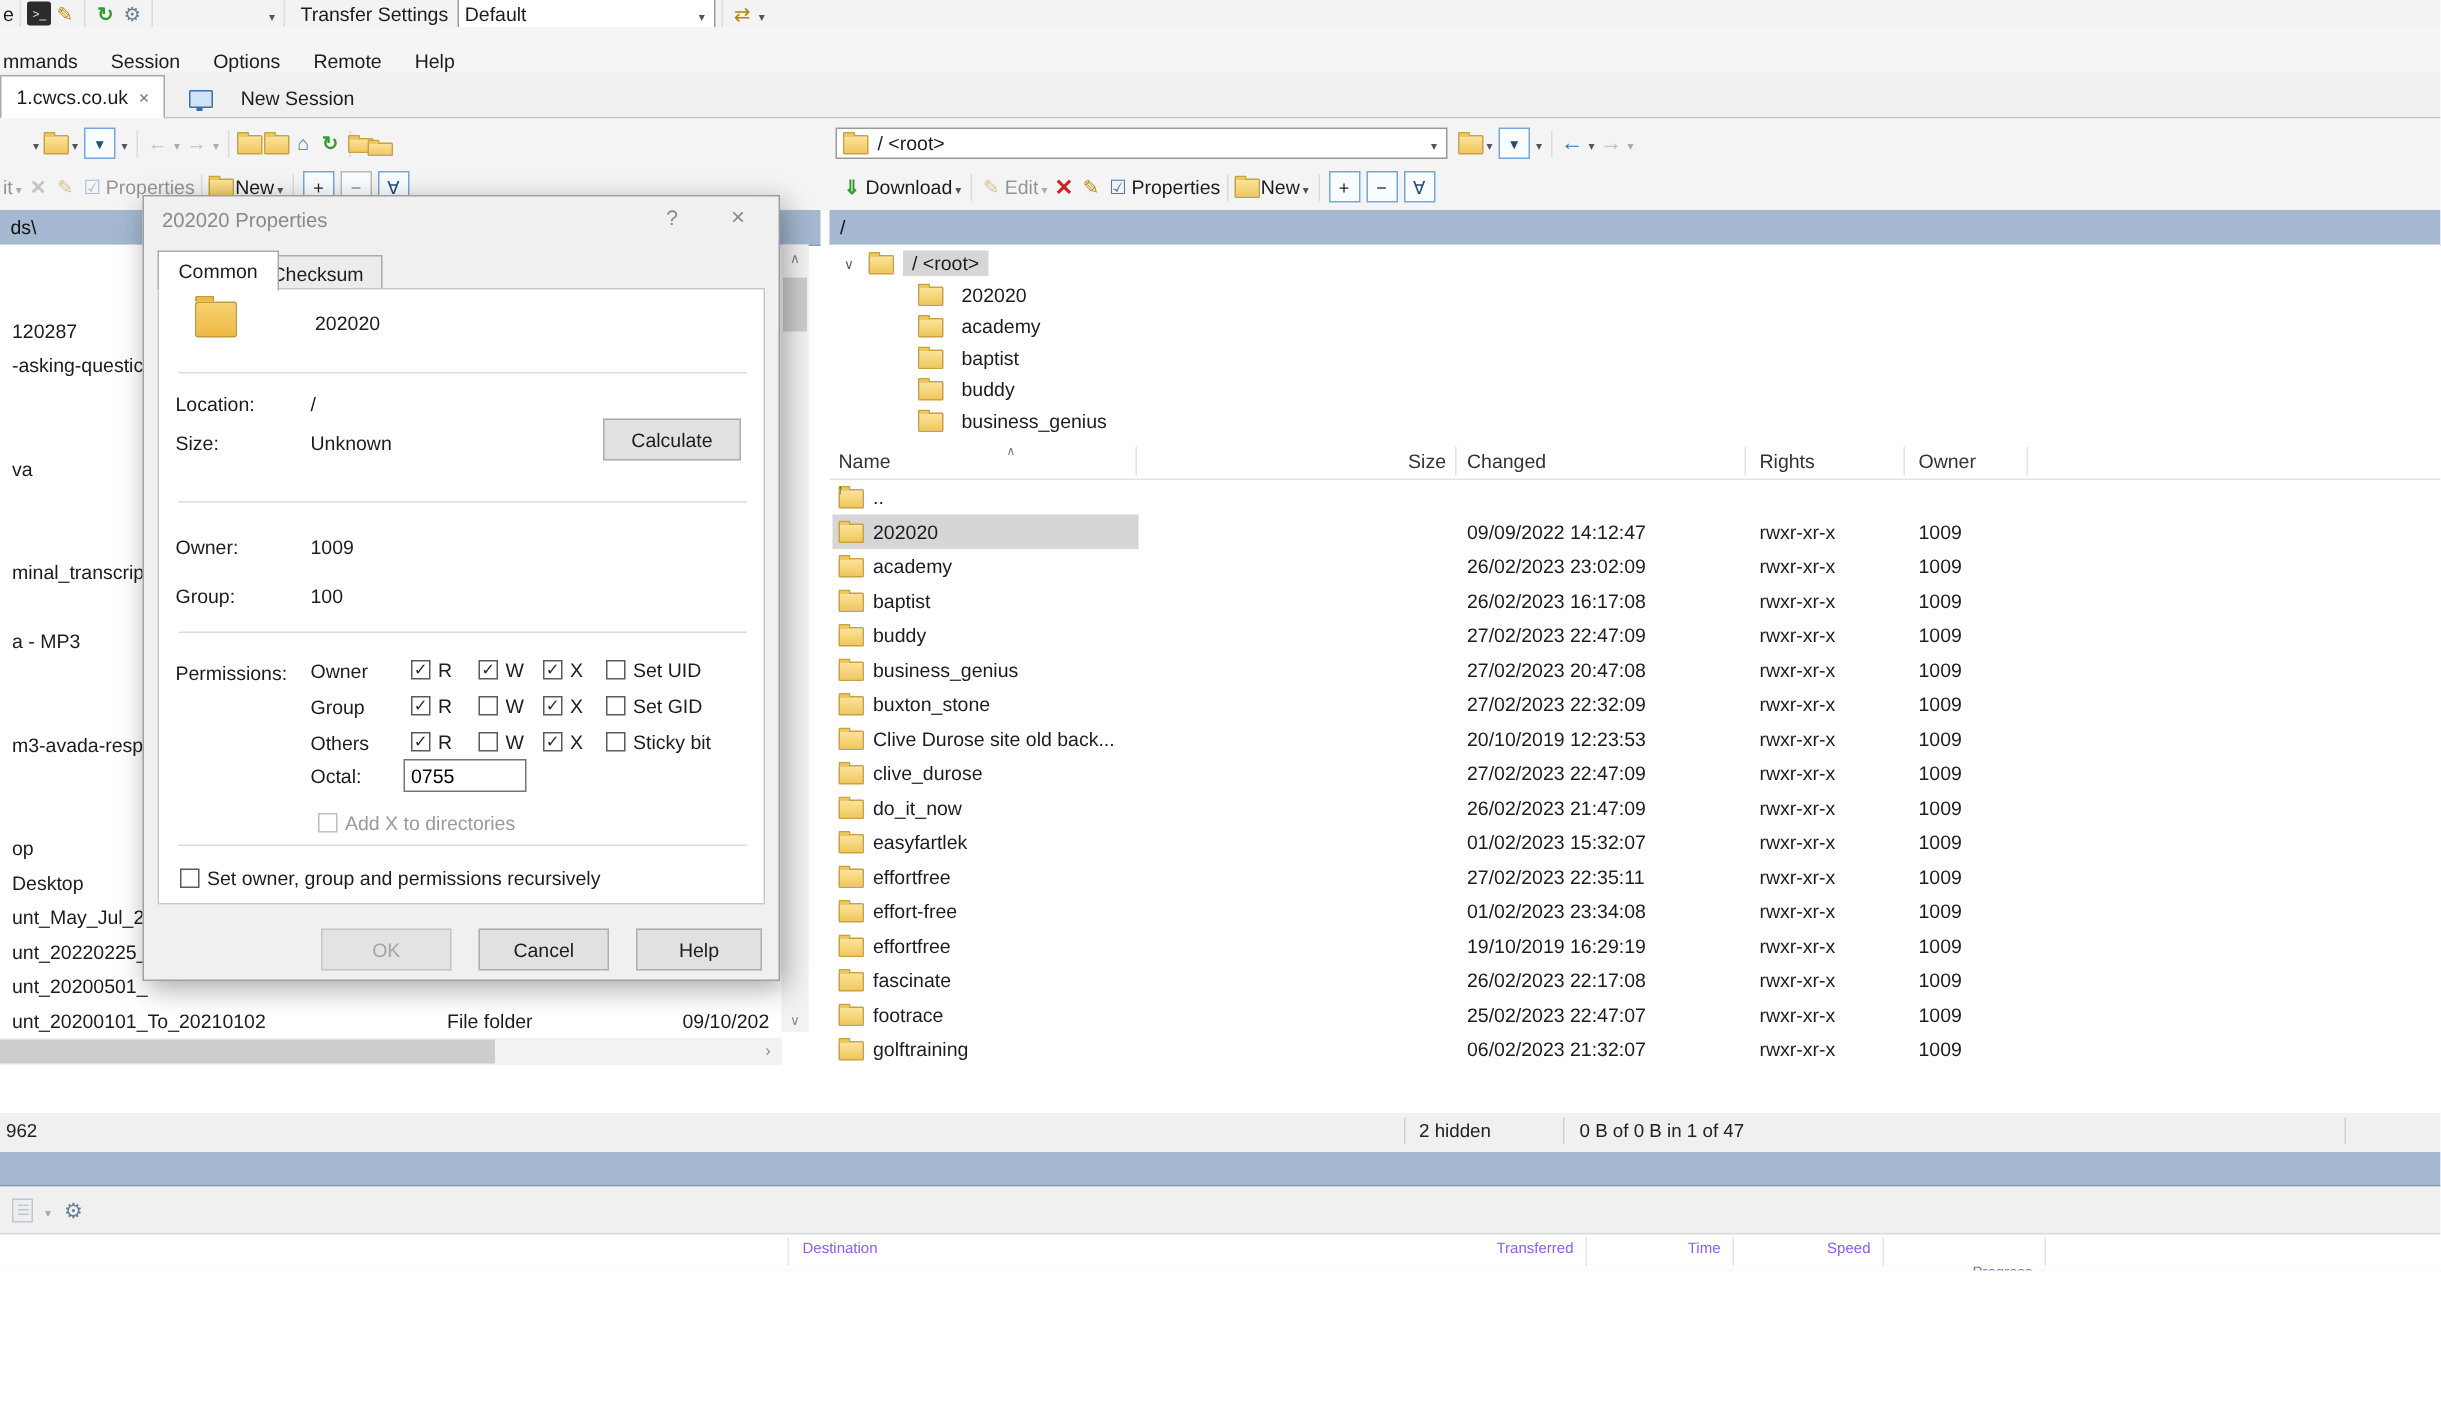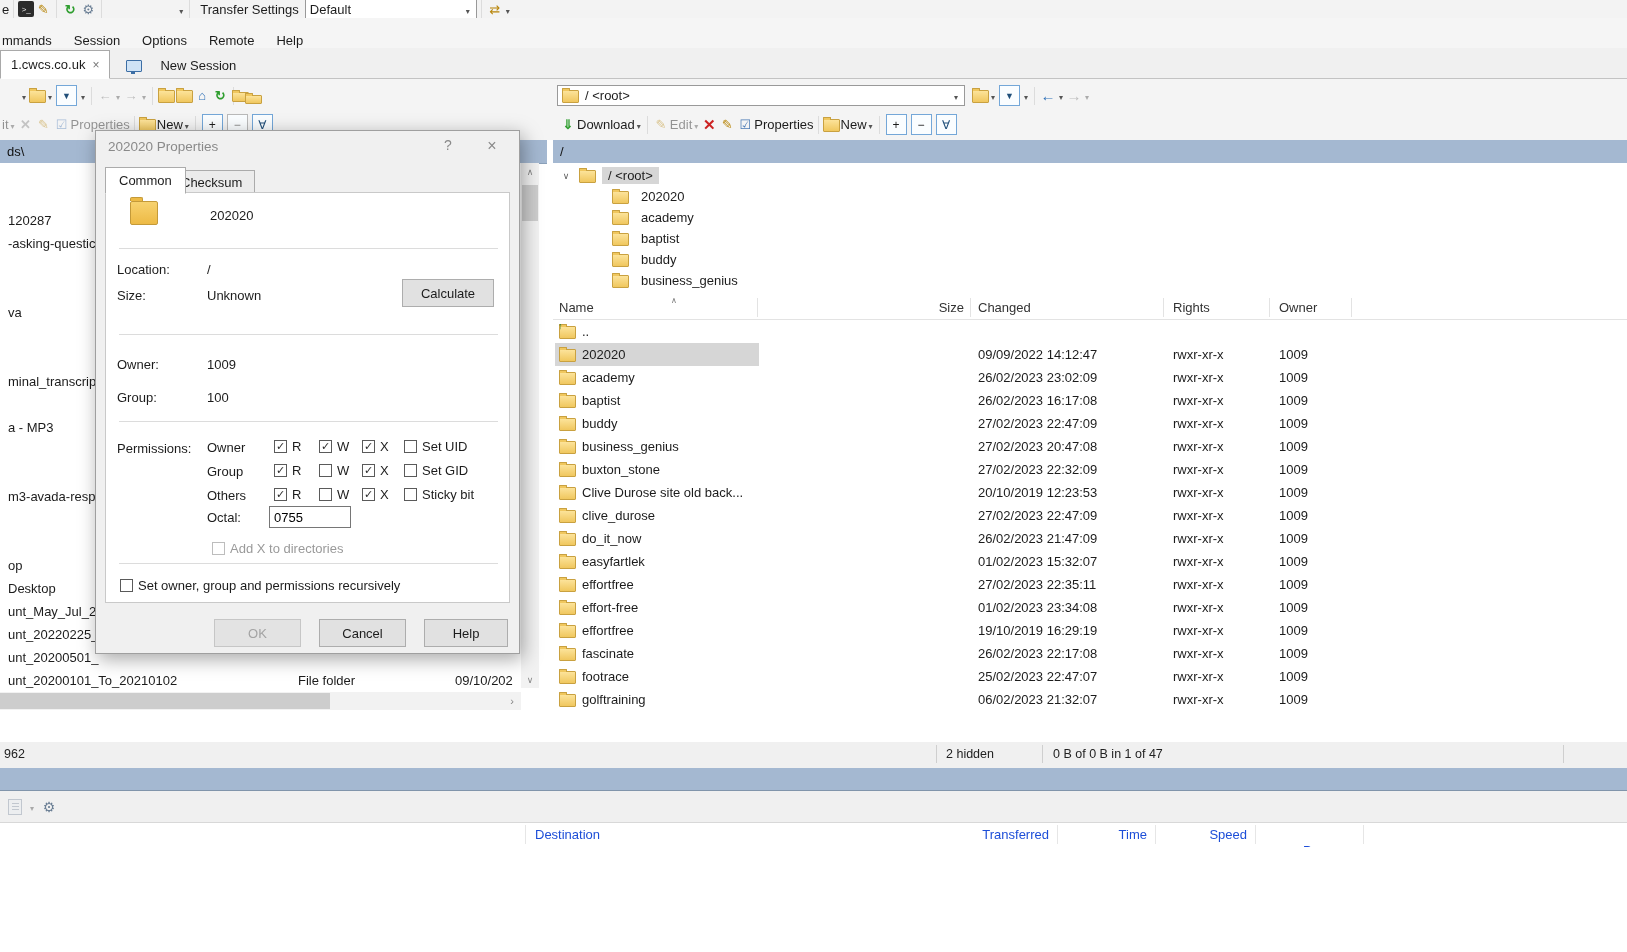--- a/index.html
+++ b/index.html
@@ -67,21 +67,21 @@
   .c-own{position:absolute;left:726px;top:4px;}
   
   #statusbar{top:742px;left:0;right:0;height:36px;background:#f0f0f0;font-size:12.5px;color:#222;}
   .stxt{position:absolute;top:5px;}
   .sdiv{position:absolute;top:3px;height:18px;width:1px;background:#cfcfcf;}
   
   #blueband{top:768px;left:0;right:0;height:22px;background:#a4b8d1;border-bottom:1px solid #8195ab;}
   #queue-toolbar{top:791px;left:0;right:0;height:31px;background:#f0f0f0;display:flex;align-items:center;padding-left:6px;gap:4px;}
   .qdoc{width:12px;height:14px;background:#e9edf2;border:1px solid #8a97a8;position:relative;}
   .qdoc::after{content:"";position:absolute;left:3px;top:3px;right:2px;height:1px;background:#8a97a8;box-shadow:0 3px 0 #8a97a8,0 6px 0 #8a97a8;}
-  #queue-head{top:822px;left:0;right:0;height:24px;background:#fff;border-top:1px solid #d8d8d8;border-bottom:1px solid #e3e3e3;font-size:13px;color:#1d4ed8;}
+  #queue-head{top:822px;left:0;right:0;height:24px;background:#fff;border-top:1px solid #d8d8d8;border-bottom:1px solid #e3e3e3;font-size:10px;color:#8b5cf6;}
   #queue-list{top:847px;left:0;right:0;height:105px;background:#fff;}
   .qcell{position:absolute;top:4px;}
   .qline{position:absolute;top:2px;height:19px;width:1px;background:#e6e6e6;}
   .r{text-align:right;}
   
   #dialog{left:95px;top:130px;width:423px;height:522px;background:#f0f0f0;border:1px solid #9f9f9f;
           box-shadow:3px 5px 18px rgba(0,0,0,.35);z-index:50;}
   #dlg-title{position:absolute;left:12px;top:8px;color:#8a8a8a;font-size:13.5px;}
   .dlg-sysbtn{position:absolute;top:6px;color:#8a8a8a;font-size:14px;width:22px;text-align:center;}
   .dtab{position:absolute;top:39px;padding:4px 12px;border:1px solid #ababab;background:#ececec;font-size:13px;}

